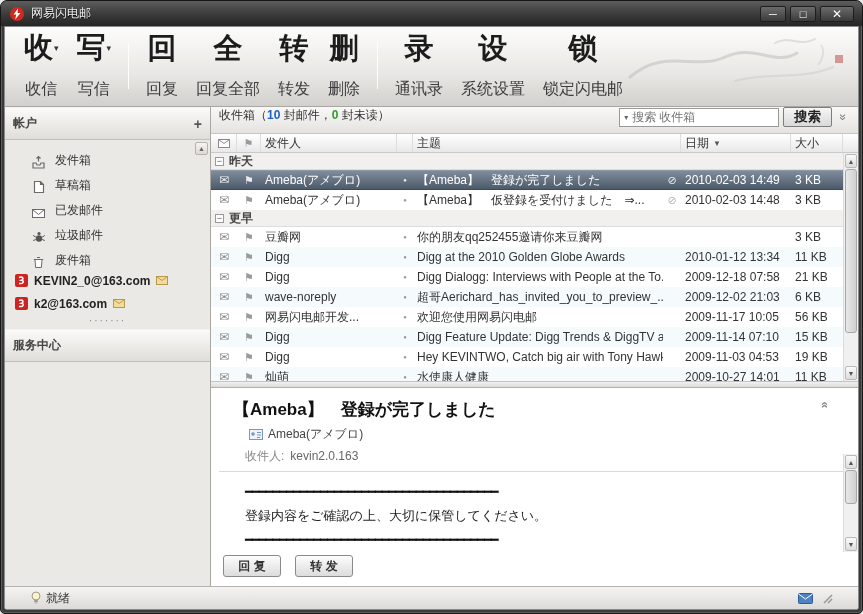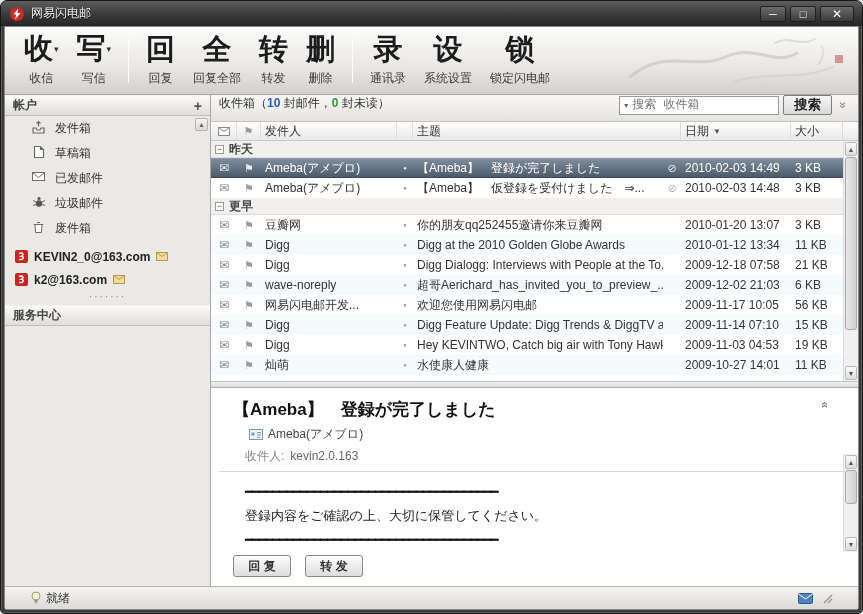--- a/index.html
+++ b/index.html
@@ -13,46 +13,46 @@
   .win-btns{margin-left:auto;display:flex;gap:4px}
   .wbtn{min-width:26px;height:16px;text-align:center;line-height:15px;font-size:11px;color:#fff;background:linear-gradient(#6b6b6b,#3b3b3b);border:1px solid #1e1e1e;border-radius:2px;cursor:default}
   .wbtn.close{min-width:34px;font-size:12px;font-weight:bold}
   
   .frame-body{flex:1;margin:0 3px 3px;display:flex;flex-direction:column;background:#fff;border:1px solid #8a8a8a;border-radius:0 0 3px 3px;overflow:hidden}
   
   .toolbar{position:relative;flex:0 0 68px;display:flex;align-items:center;padding:2px 6px 4px 10px;background:linear-gradient(#fcfcfb,#e9e7e4 60%,#d4d2cе 100%);background:linear-gradient(#fcfcfb,#e9e7e4 60%,#d2d0cc);border-bottom:1px solid #a9a7a4}
   .tb-item{display:flex;flex-direction:column;align-items:center;padding:2px 9px;cursor:default;border-radius:3px}
   .tb-glyph{font-family:"DejaVu Serif","Liberation Serif",serif;font-weight:bold;font-size:29px;line-height:32px;color:#1c1c1c}
   .tb-glyph .caret{font-size:9px;color:#333;vertical-align:6px;margin-left:1px;font-family:"DejaVu Sans",sans-serif}
-  .tb-label{font-size:12px;color:#3c3c3c;margin-top:5px;white-space:nowrap}
+  .tb-label{font-size:16px;color:#3c3c3c;margin-top:15px;white-space:nowrap}
   .tb-sep{width:1px;height:46px;background:#b4b2af;border-right:1px solid #fdfdfc;margin:0 8px}
   .ink{position:absolute;right:8px;top:4px;pointer-events:none}
   
   .main{flex:1;display:flex;min-height:0}
   
   .sidebar{flex:0 0 206px;background:#ebe9e6;border-right:1px solid #a9a7a4;display:flex;flex-direction:column;position:relative}
-  .sb-header{height:21px;display:flex;align-items:center;padding:0 8px;background:linear-gradient(#fbfaf9,#e0deda);border-bottom:1px solid #c2c0bc;border-top:1px solid #f4f3f1;font-weight:bold;color:#444}
+  .sb-header{height:33px;display:flex;align-items:center;padding:0 8px;background:linear-gradient(#fbfaf9,#e0deda);border-bottom:1px solid #c2c0bc;border-top:1px solid #f4f3f1;font-weight:bold;color:#444}
   .sb-plus{margin-left:auto;font-size:14px;font-weight:bold;color:#555;line-height:14px;cursor:default}
   .sb-list{position:relative;padding:4px 0 2px}
-  .sb-item{height:25px;display:flex;align-items:flex-start;padding:0 8px 0 26px;gap:9px;color:#333;cursor:default}
+  .sb-item{height:25px;display:flex;align-items:flex-end;padding:0 8px 0 26px;gap:9px;color:#333;cursor:default}
   .sb-item .ic{width:15px;display:inline-flex;justify-content:center}
   .sb-acct{height:23px;display:flex;align-items:center;padding:0 8px 0 10px;gap:6px;font-weight:bold;color:#222;cursor:default}
   .sb-scrollup{position:absolute;top:2px;right:2px;width:13px;height:13px;background:linear-gradient(#f5f4f2,#ddd9d4);border:1px solid #b5b3af;border-radius:2px;font-size:7px;color:#666;text-align:center;line-height:12px}
   .sb-dots{height:12px;text-align:center;color:#8a8a8a;font-size:10px;letter-spacing:2px;line-height:8px;cursor:default}
   .sb-service-item{height:25px;display:flex;align-items:center;padding:0 8px 0 12px;gap:8px;color:#333;cursor:default}
   
   .content{flex:1;display:flex;flex-direction:column;min-width:0;background:#fff}
   .mb-head{flex:0 0 27px;display:flex;align-items:flex-start;padding:0 8px;background:linear-gradient(#f9f8f7,#e5e3e0);border-bottom:1px solid #c6c4c1}
   .mb-title{color:#333}
   .mb-title .cnt-total{color:#1a62c4;font-weight:bold}
   .mb-title .cnt-unread{color:#2f9a2f;font-weight:bold}
   .search-wrap{margin-left:auto;display:flex;align-items:center;gap:4px}
   .search-box{display:flex;align-items:center;width:160px;height:19px;background:#fff;border:1px solid #9a9a9a;padding:0 4px;gap:4px}
   .search-box .scaret{font-size:8px;color:#666}
-  .search-box input{border:none;outline:none;flex:1;font-size:12px;color:#333;min-width:0;font-family:Liberation Mono, monospace}
+  .search-box input{border:none;outline:none;flex:1;font-size:12px;color:#333;min-width:0;font-family:Liberation Serif, serif}
   .search-btn{height:20px;padding:0 10px;background:linear-gradient(#f6f6f6,#d9d9d9);border:1px solid #7d7d7d;font-weight:bold;color:#222;border-radius:2px;cursor:default}
   .expander{font-size:12px;color:#777;transform:rotate(90deg);display:inline-block;width:14px;text-align:center;cursor:default}
   
   .col-head{flex:0 0 19px;display:flex;align-items:center;background:linear-gradient(#ffffff,#e8e8e8);border-bottom:1px solid #c9c9c9;padding-right:15px;color:#333}
   .col-head .cell{border-right:1px solid #ddd;height:100%;display:flex;align-items:center;padding:0 4px}
   .sort{font-size:8px;color:#555;margin-left:4px}
   
   .list{flex:1;position:relative;overflow:hidden;background:#fff}
   .rows{padding-right:15px}
   .grow{height:17px;display:flex;align-items:center;gap:5px;background:#f1f0ee;border-bottom:1px solid #dddcda;padding:0 4px;color:#444;font-weight:bold;cursor:default}
@@ -82,21 +82,21 @@
   .p-subject{font-size:17px;font-weight:bold;color:#111;padding:10px 30px 4px 22px;display:flex;align-items:flex-start}
   .p-collapse{margin-left:auto;font-size:12px;color:#888;transform:rotate(-90deg);cursor:default}
   .p-meta{padding:0 22px 0 34px;color:#444}
   .p-chip{display:inline-flex;align-items:center;gap:5px;padding:1px 4px;margin-bottom:3px}
   .p-to{color:#666;padding:1px 0 6px}
   .p-to .tl{color:#888;margin-right:6px}
   .p-divider{border-top:1px solid #d9d9d9;margin:0 8px}
   .p-body{position:relative;flex:1;overflow:hidden;padding:8px 40px 0 34px;font-size:13px;line-height:24px;color:#222}
   .p-body .heavy{font-weight:bold;letter-spacing:-1px;color:#111;white-space:nowrap}
   .p-scroll{position:absolute;top:66px;right:0;bottom:34px;width:15px;background:#f0f0f0;border-left:1px solid #dcdcdc}
-  .p-actions{flex:0 0 34px;display:flex;align-items:center;gap:14px;padding:0 0 6px 22px;background:#fff}
+  .p-actions{flex:0 0 34px;display:flex;align-items:center;gap:14px;padding:0 0 6px 12px;background:#fff}
   .btn{min-width:58px;height:22px;background:linear-gradient(#fdfdfd,#dcdcdc);border:1px solid #8a8a8a;border-radius:3px;font-weight:bold;color:#333;font-size:12px;cursor:default;font-family:inherit}
   
   .statusbar{flex:0 0 23px;display:flex;align-items:center;gap:4px;padding:0 25px;background:linear-gradient(#f5f4f2,#dcdad7);border-top:1px solid #b5b3b0}
   .sb-status{color:#333}
   .sb-right{margin-left:auto;display:flex;align-items:center;gap:8px}
   svg{display:block}
 </style>
 </head>
 <body>
 
@@ -323,21 +323,20 @@
                 <span>更早</span>
               </div>
 
             <div class="mrow">
               <span class="cell c-att">✉</span>
               <span class="cell c-flag">⚑</span>
               <span class="cell c-sender">豆瓣网</span>
               <span class="cell c-dot">●</span>
               <span class="cell c-subject">你的朋友qq252455邀请你来豆瓣网</span>
               <span class="cell c-mark"></span>
-              <span class="cell c-date">2010-01-20 13:07</span>
               <span class="cell c-size">3 KB</span>
             </div>
 
             <div class="mrow">
               <span class="cell c-att">✉</span>
               <span class="cell c-flag">⚑</span>
               <span class="cell c-sender">Digg</span>
               <span class="cell c-dot">●</span>
               <span class="cell c-subject">Digg at the 2010 Golden Globe Awards</span>
               <span class="cell c-mark"></span>

